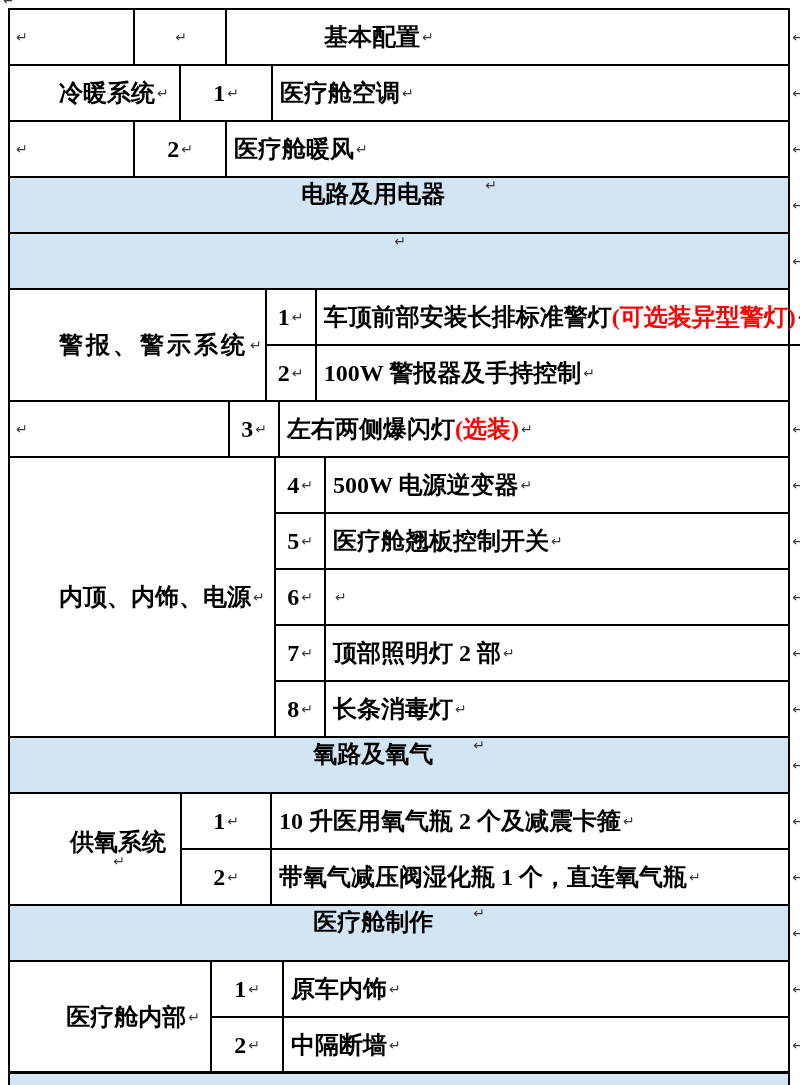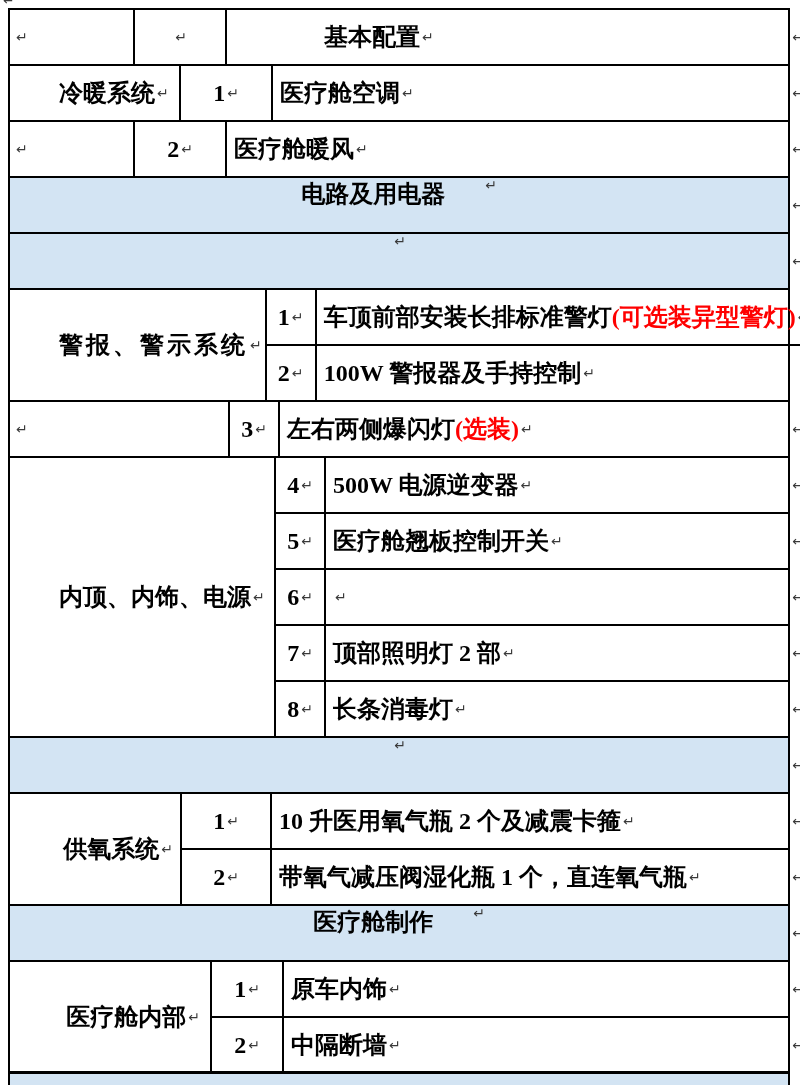--- a/index.html
+++ b/index.html
@@ -14,21 +14,21 @@
     border:2px solid #000;border-bottom:none;box-sizing:border-box;
     background:#fff;
   }
   .row,.grow{display:flex;box-sizing:border-box;position:relative;}
   .row{height:56px;border-bottom:2px solid #000;}
   .cell{display:flex;align-items:center;box-sizing:border-box;font-size:24px;line-height:1;}
   .br{border-right:2px solid #000;}
   
   .colA1{width:125px;} .colA2{width:92px;}
   .colB1{width:220px;} .colB2{width:50px;}
-  .colC1{width:126px;} .colC2{width:90px;}
+  .colC1{width:126px;flex-direction:column;} .colC2{width:90px;}
   .colD1{width:156px;} .colD2{width:72px;}
   .c3{flex:1;padding-left:7px;}
   .num{justify-content:center;}
   .lbl{padding-left:3px;white-space:nowrap;margin-left:46px;}
   .lbl-center{justify-content:center;padding-left:0;}
   .header-cell{padding-left:97px;}
   
   .grp{display:flex;box-sizing:border-box;border-bottom:2px solid #000;}
   .grp .gc1{display:flex;align-items:center;border-right:2px solid #000;box-sizing:border-box;font-size:24px;line-height:1;}
   .grp .rows{flex:1;}
@@ -222,20 +222,21 @@
         <div class="cell c3">
           <span class="txt">长条消毒灯</span>
             <span class="pm">↵</span>
         </div>
         <span class="pm edge-pm">↵</span>
       </div>
     </div>
   </div>
 
   <div class="band">
+    <span class="txt">氧路及氧气</span>
       <span class="pm">↵</span>
     <span class="pm edge-pm">↵</span>
   </div>
 
   <div class="grp grp2">
     <div class="gc1 colC1 lbl lbl-center">
       <span class="txt">供氧系统</span>
         <span class="pm">↵</span>
     </div>
     <div class="rows">

